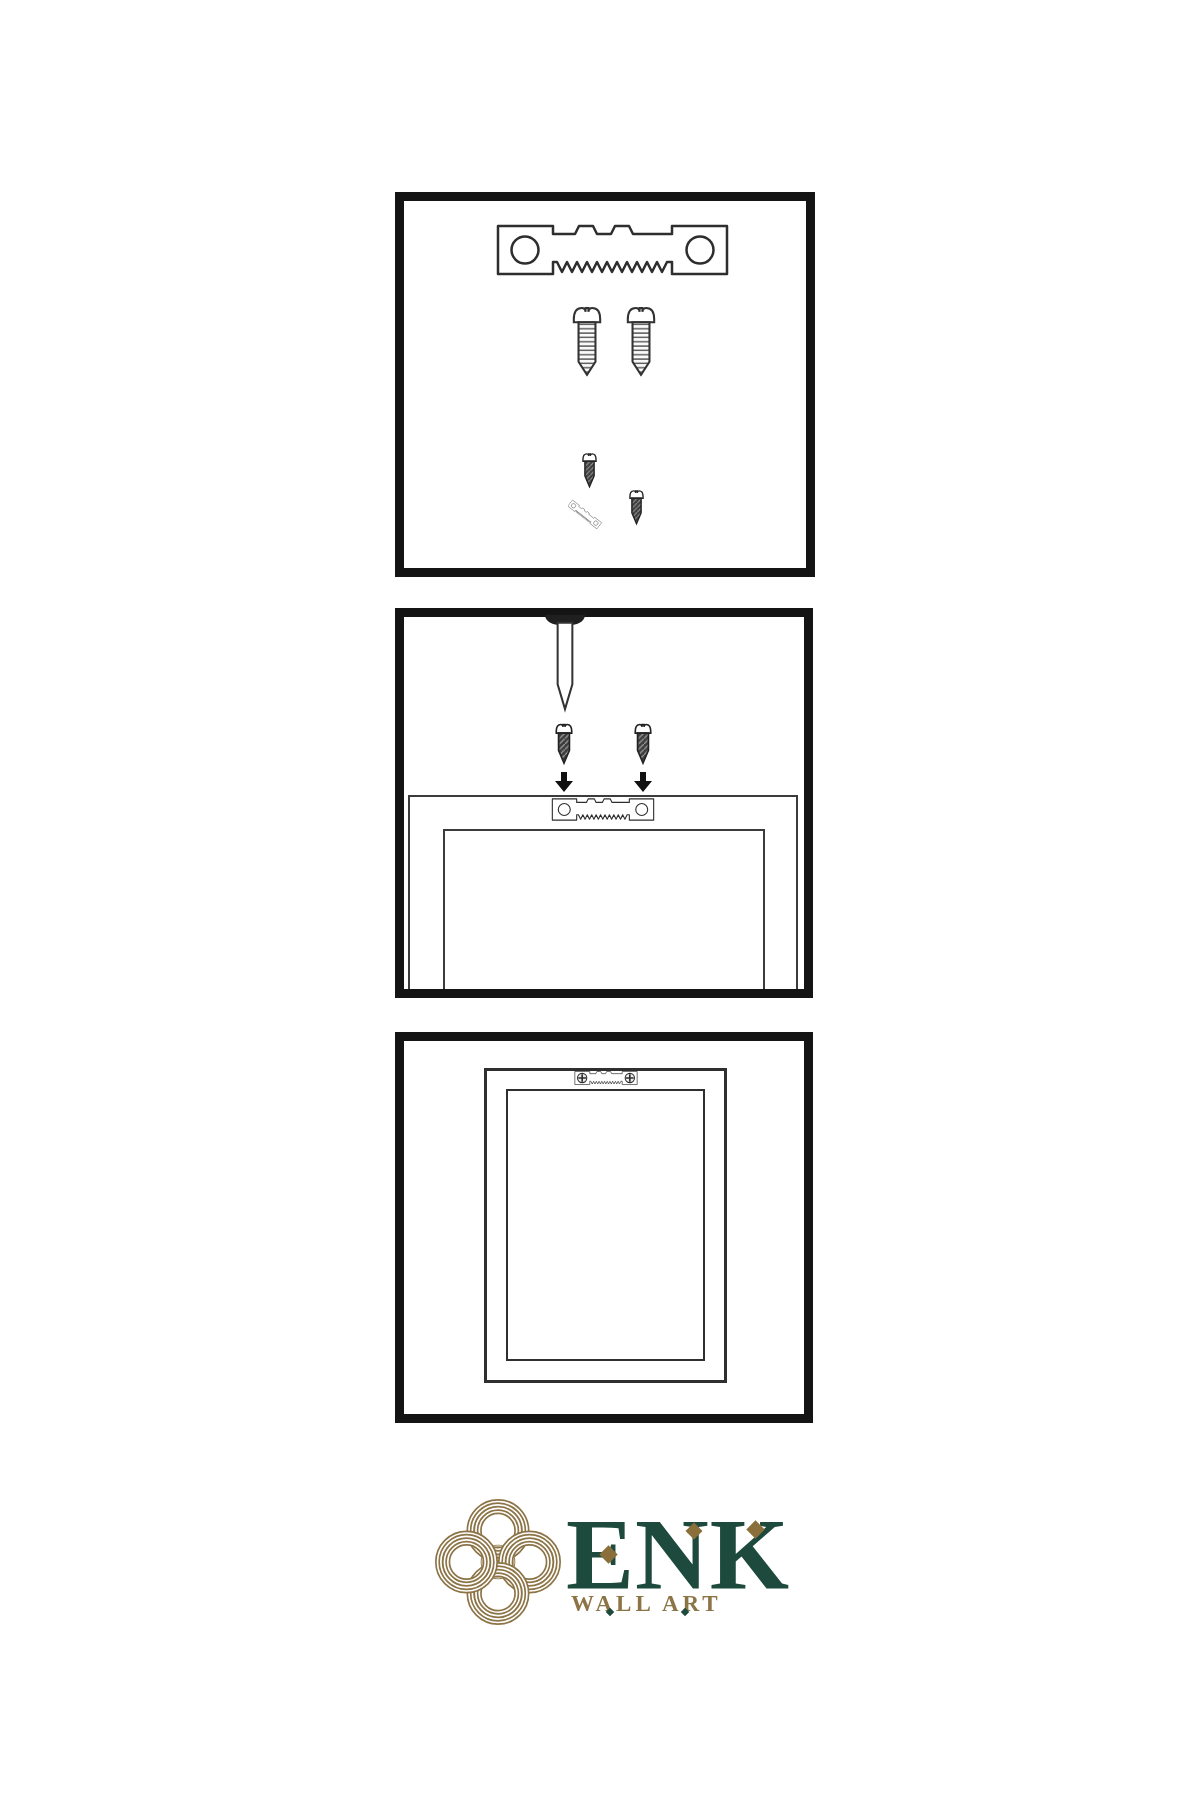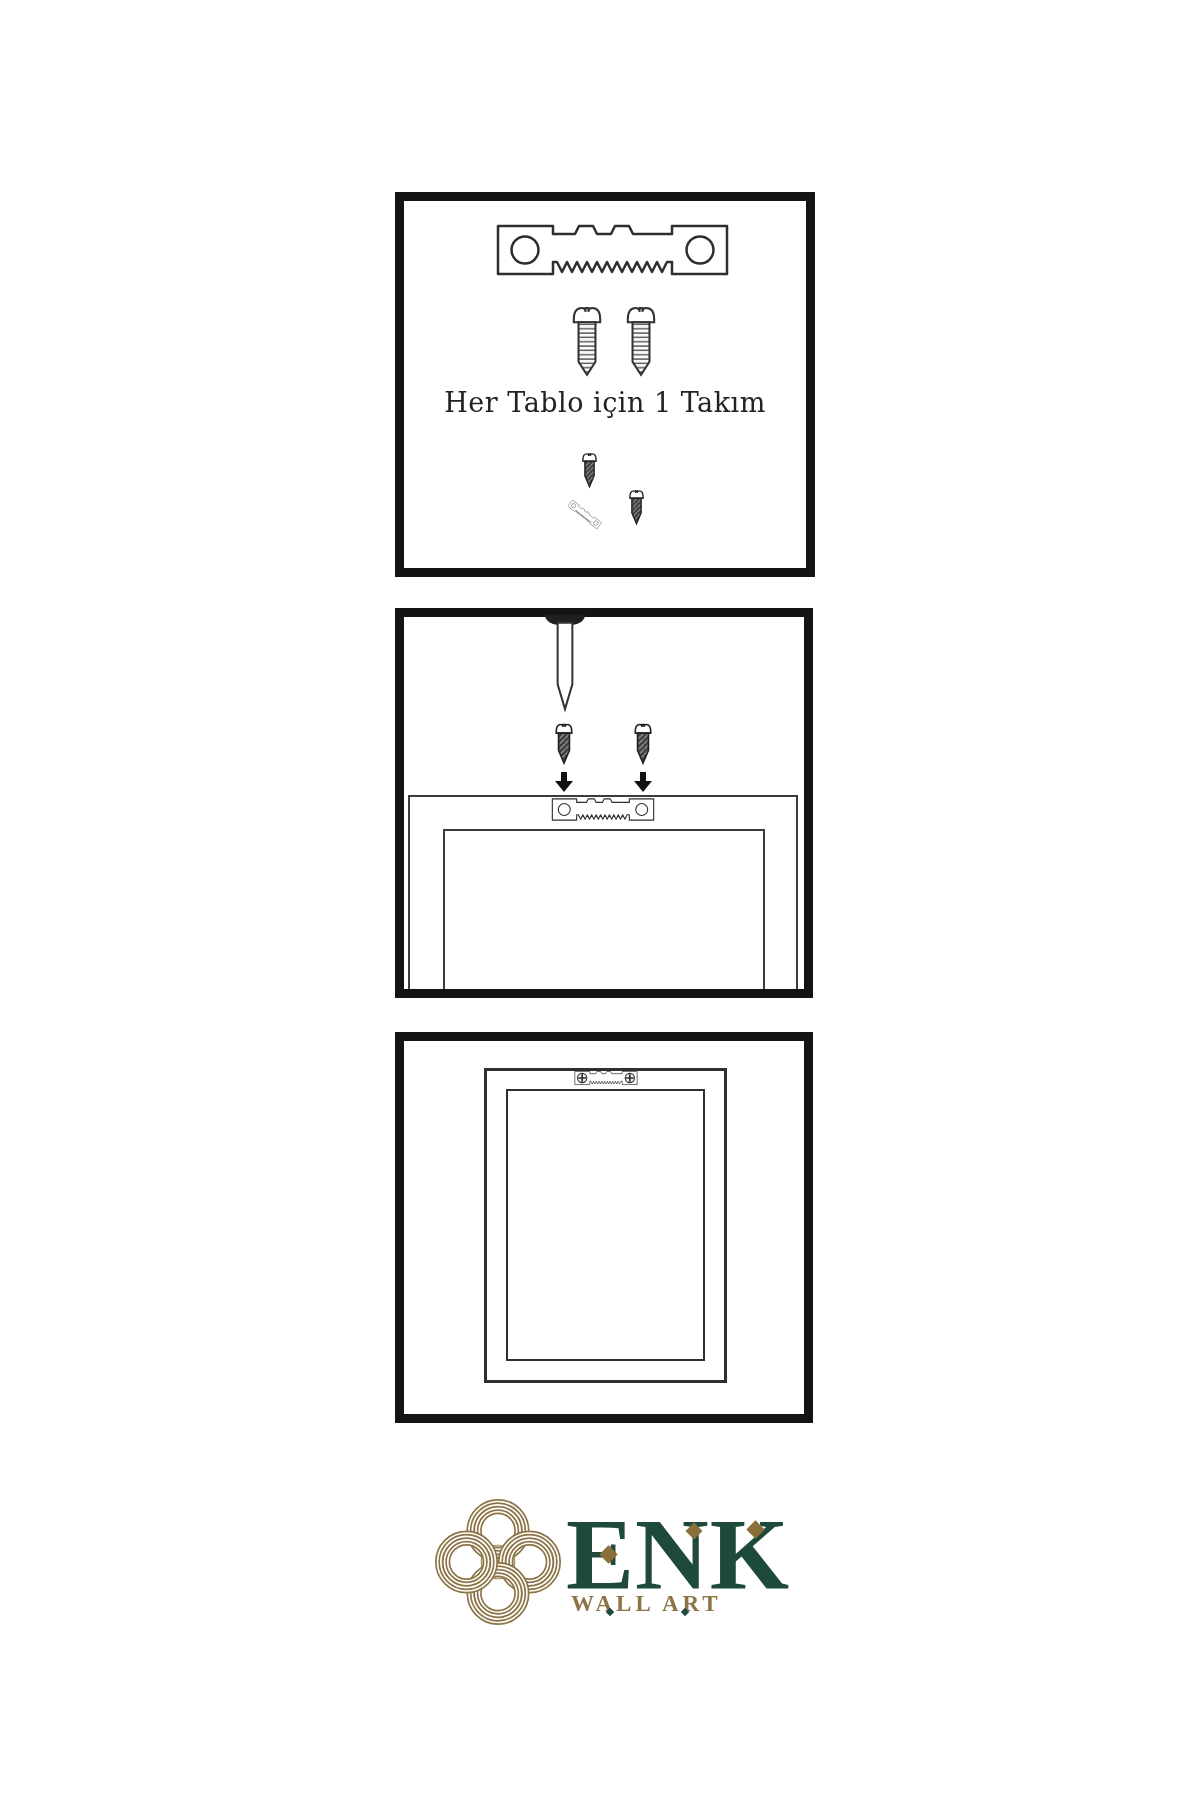--- a/index.html
+++ b/index.html
@@ -71,21 +71,20 @@
   <section class="panel" style="left:395px;top:192px;width:420px;height:385px;">
     <svg class="abs" style="left:91px;top:21px;" width="235" height="56" viewBox="0 0 235 56">
         <use href="#hanger"></use>
       </svg>
     <svg class="abs" style="left:167px;top:104px;" width="32" height="72" viewBox="0 0 34 76">
         <use href="#screwLight"></use>
       </svg>
     <svg class="abs" style="left:221px;top:104px;" width="32" height="72" viewBox="0 0 34 76">
         <use href="#screwLight"></use>
       </svg>
-    <div class="caption" style="top:186px;">Her Tablo için 1 Takım</div>
     <svg class="abs" style="left:177px;top:251px;" width="17" height="37" viewBox="0 0 22 48">
         <use href="#screwDark"></use>
       </svg>
     <svg class="abs" style="left:164px;top:260px;" width="100" height="105" viewBox="0 0 100 105">
       <g transform="translate(14,26) rotate(38) scale(0.38)">
           <use href="#hanger"></use>
         </g>
     </svg>
     <svg class="abs" style="left:224px;top:288px;" width="17" height="37" viewBox="0 0 22 48">
         <use href="#screwDark"></use>

